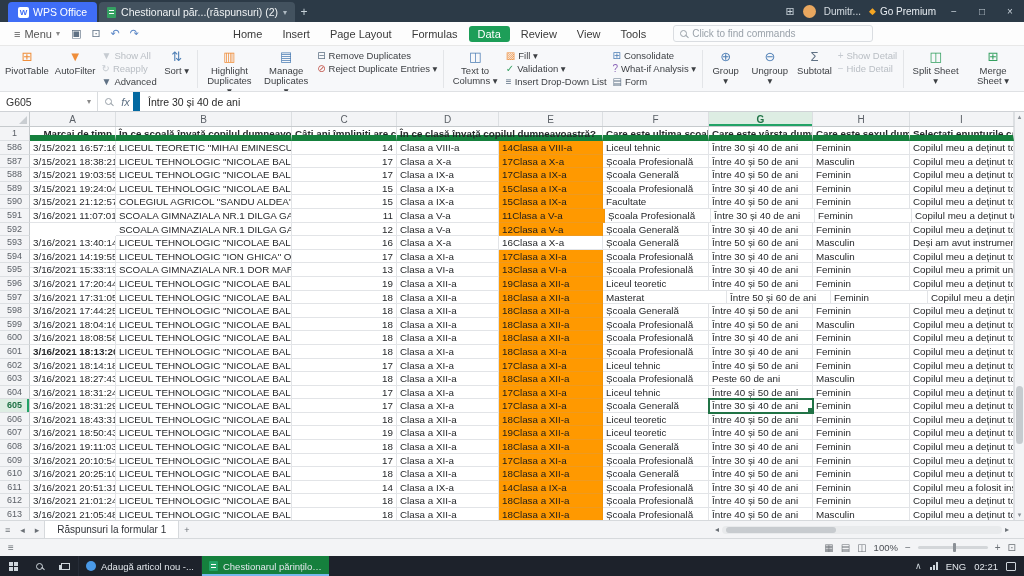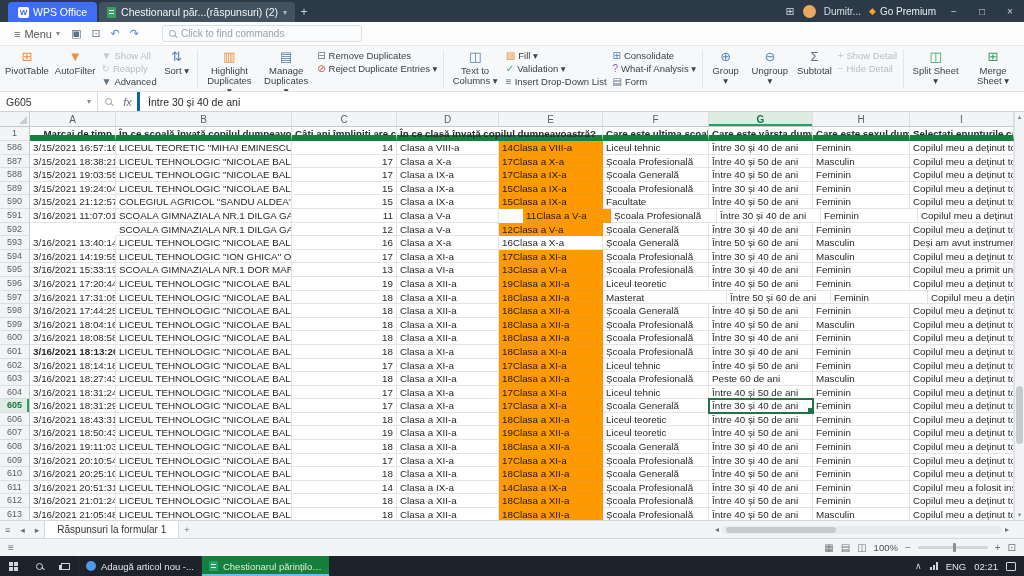--- a/index.html
+++ b/index.html
@@ -51,21 +51,21 @@
 .riconS{font-size:10px;line-height:13px}
 .rslabel{font-size:9.5px;color:#3c3f43}
 .disabled .rlabel,.disabled .rslabel{color:#b9bec4}
 .disabled .ricon,.disabled .riconS{color:#c6cbd1}
 
 
 .fbar{height:20px;flex:0 0 20px;background:#fff;border-bottom:1px solid #cfd2d6;display:flex;align-items:stretch}
 .namebox{width:98px;border-right:1px solid #d9dcdf;display:flex;align-items:center;justify-content:space-between;padding:0 6px;color:#333;font-size:10.5px}
 .nb-caret{font-size:8px;color:#888}
 .fmag{width:20px;display:flex;align-items:center;justify-content:center}
-.fx{width:22px;display:flex;align-items:center;justify-content:center;font-style:italic;color:#5f7184;font-size:11px;border-right:3px solid #0369a1}
+.fx{width:22px;display:flex;align-items:center;justify-content:center;font-style:italic;color:#5f7184;font-size:11px;border-right:7px solid #0369a1}
 .fcontent{flex:1;display:flex;align-items:center;padding-left:8px;font-size:10.5px;color:#2a2a2a;white-space:nowrap;overflow:hidden}
 
 
 .gridarea{flex:1;display:flex;min-height:0;background:#fff}
 .gridmain{flex:1;display:flex;flex-direction:column;min-width:0}
 .colhdr{height:15px;flex:0 0 15px;display:flex;background:#f3f4f6;border-bottom:1px solid #c6cacd}
 .gcorner{width:30px;flex:0 0 30px;border-right:1px solid #c6cacd;position:relative;background:#f3f4f6}
 .gcorner::after{content:"";position:absolute;right:2px;bottom:2px;border-left:8px solid transparent;border-bottom:8px solid #c9cdd1}
 .gcolh{flex:0 0 auto;font-size:10px;color:#5a5f66;text-align:center;line-height:15px;border-right:1px solid #dcdfe2;background:#f3f4f6}
 .gcolh.selcol{background:#ddede3;color:#1e7145;font-weight:bold;box-shadow:inset 0 -2px 0 #21a366}
@@ -163,20 +163,30 @@
   <div class="menubar">
     <div class="menu-btn">
       <span>≡</span>
       <span>Menu</span>
       <span class="mini-caret">▾</span>
     </div>
     <span class="qicon">▣</span>
     <span class="qicon">⊡</span>
     <span class="qicon blue">↶</span>
     <span class="qicon blue">↷</span>
+    <div class="rtabs">
+        <div class="rtab">Home</div>
+        <div class="rtab">Insert</div>
+        <div class="rtab">Page Layout</div>
+        <div class="rtab">Formulas</div>
+        <div class="rtab active">Data</div>
+        <div class="rtab">Review</div>
+        <div class="rtab">View</div>
+        <div class="rtab">Tools</div>
+      </div>
     <div class="cmd-search">
       <span class="mag"></span>
       <span class="ph">Click to find commands</span>
     </div>
   </div>
 
   <div class="ribbon">
     <div class="rwrap">
         <div class="rgroup">
           <div class="rbig">
@@ -399,21 +409,21 @@
             <div class="gcell" style="width: 104px;">Între 40 și 50 de ani</div>
             <div class="gcell" style="width: 97px;">Feminin</div>
             <div class="gcell" style="width: 104px;">Copilul meu a deținut tot t</div>
           </div>
           <div class="grow">
             <div class="growh">591</div>
             <div class="gcell right" style="width: 86px;">3/16/2021 11:07:01</div>
             <div class="gcell" style="width: 176px;">SCOALA GIMNAZIALA NR.1 DILGA GARA</div>
             <div class="gcell right" style="width: 105px;">11</div>
             <div class="gcell" style="width: 102px;">Clasa a V-a</div>
-            <div class="gcell orange" style="width: 88px; margin-left: 24px;">11Clasa a V-a</div>
+            <div class="gcell orange" style="width: 106px;">11Clasa a V-a</div>
             <div class="gcell" style="width: 106px;">Școala Profesională</div>
             <div class="gcell" style="width: 104px;">Între 30 și 40 de ani</div>
             <div class="gcell" style="width: 97px;">Feminin</div>
             <div class="gcell" style="width: 104px;">Copilul meu a deținut tot t</div>
           </div>
           <div class="grow">
             <div class="growh">592</div>
             <div class="gcell right" style="width: 86px; margin-top: 44px;">3/16/2021 11:13:09</div>
             <div class="gcell" style="width: 176px;">SCOALA GIMNAZIALA NR.1 DILGA GARA</div>
             <div class="gcell right" style="width: 105px;">12</div>

